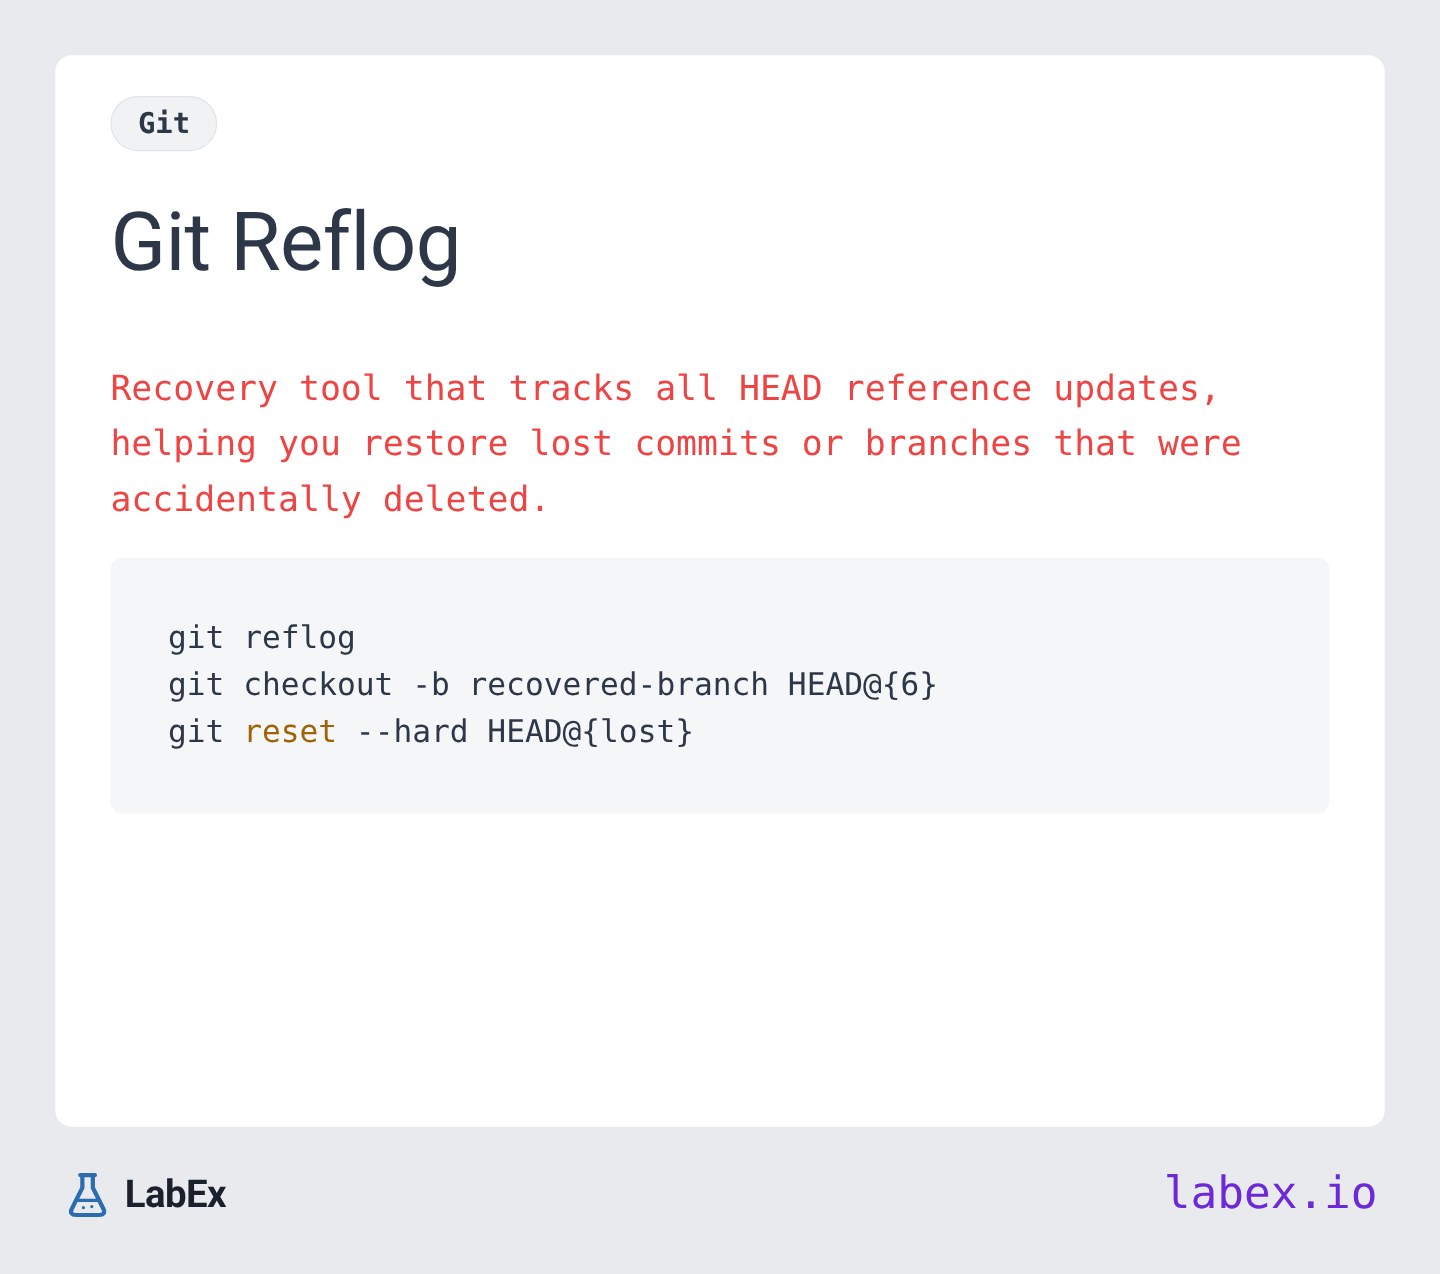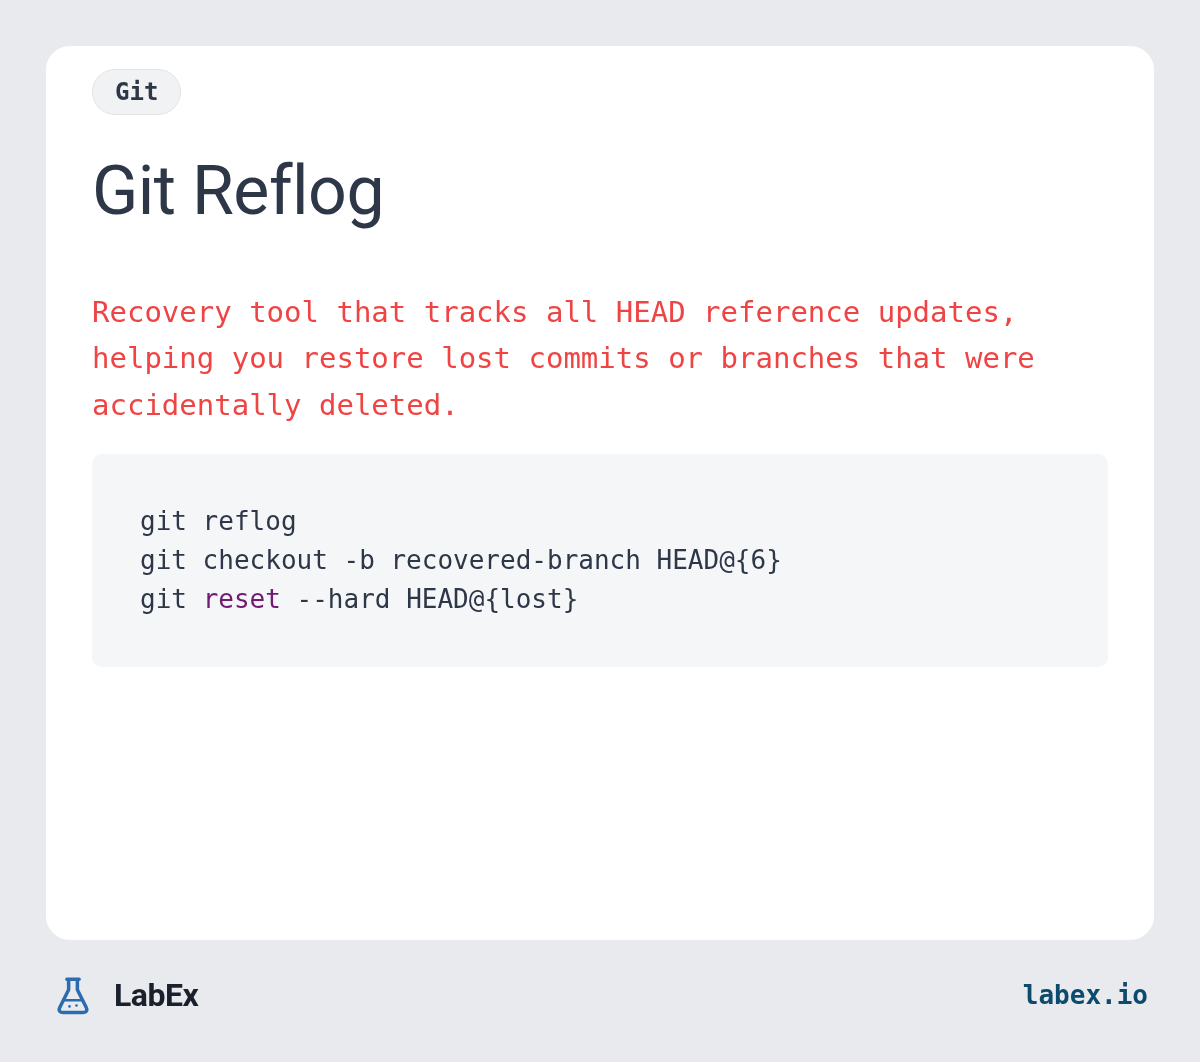--- a/index.html
+++ b/index.html
@@ -13,22 +13,22 @@
       font-family: -apple-system, BlinkMacSystemFont, "Segoe UI", Roboto, Helvetica, Arial, sans-serif;
       width: 1200px;
       height: 1062px;
       padding: 46px;
       display: flex;
       flex-direction: column;
     }
 
     .card {
       background: #ffffff;
-      border-radius: 24px;
-      padding: 23px 46px 60px 46px;
+      border-radius: 14px;
+      padding: 34px 46px 60px 46px;
       flex: 1;
     }
 
     .tag {
       display: inline-block;
       background: #f1f2f4;
       border: 1px solid #e2e4e8;
       border-radius: 24px;
       padding: 8px 22px;
       font-family: ui-monospace, SFMono-Regular, Menlo, Monaco, Consolas, monospace;
@@ -66,54 +66,53 @@
       padding: 48px 48px;
       margin-top: 26px;
       font-family: ui-monospace, SFMono-Regular, Menlo, Monaco, Consolas, monospace;
       font-size: 26px;
       line-height: 1.5;
       color: #2d3748;
       white-space: pre;
     }
 
     .hl-keyword {
-      color: #701a75;
+      color: #a16207;
     }
 
     .footer {
       display: flex;
       justify-content: space-between;
       align-items: center;
       margin-top: 34px;
       padding: 0 6px;
     }
 
     .logo {
       display: flex;
       align-items: center;
-      gap: 20px;
+      gap: 10px;
     }
 
     .logo-icon {
       width: 42px;
       height: 42px;
     }
 
     .logo-text {
       font-size: 32px;
       font-weight: 700;
       color: #1a202c;
       letter-spacing: -0.5px;
     }
 
     .url {
       font-family: ui-monospace, SFMono-Regular, Menlo, Monaco, Consolas, monospace;
-      font-size: 26px;
-      color: #0c4a6e;
-      font-weight: bold;
+      font-size: 37px;
+      color: #6d28d9;
     }
   </style>
 </head>
 <body>
 
 <div class="card">
   <span class="tag">Git</span>
   <h1 class="title">Git Reflog</h1>
   <p class="description">Recovery tool that tracks all HEAD reference updates, helping you restore lost commits or branches that were accidentally deleted.</p>
   <div class="code-block"><span>git reflog</span>

